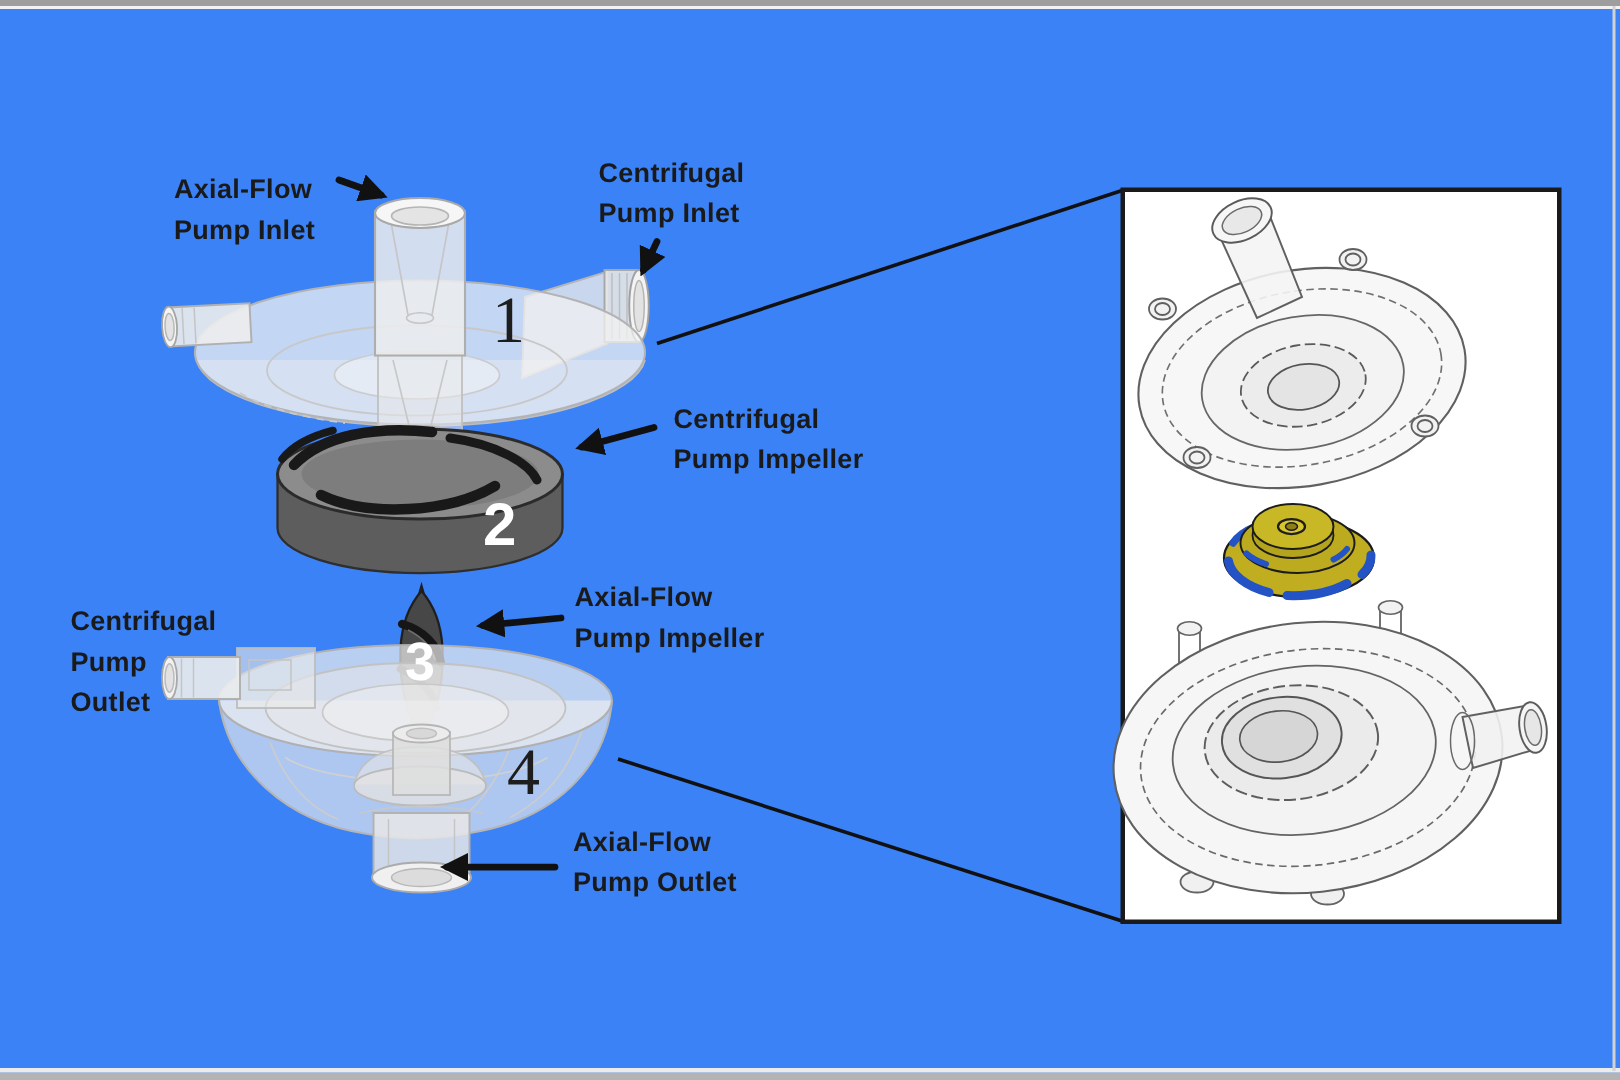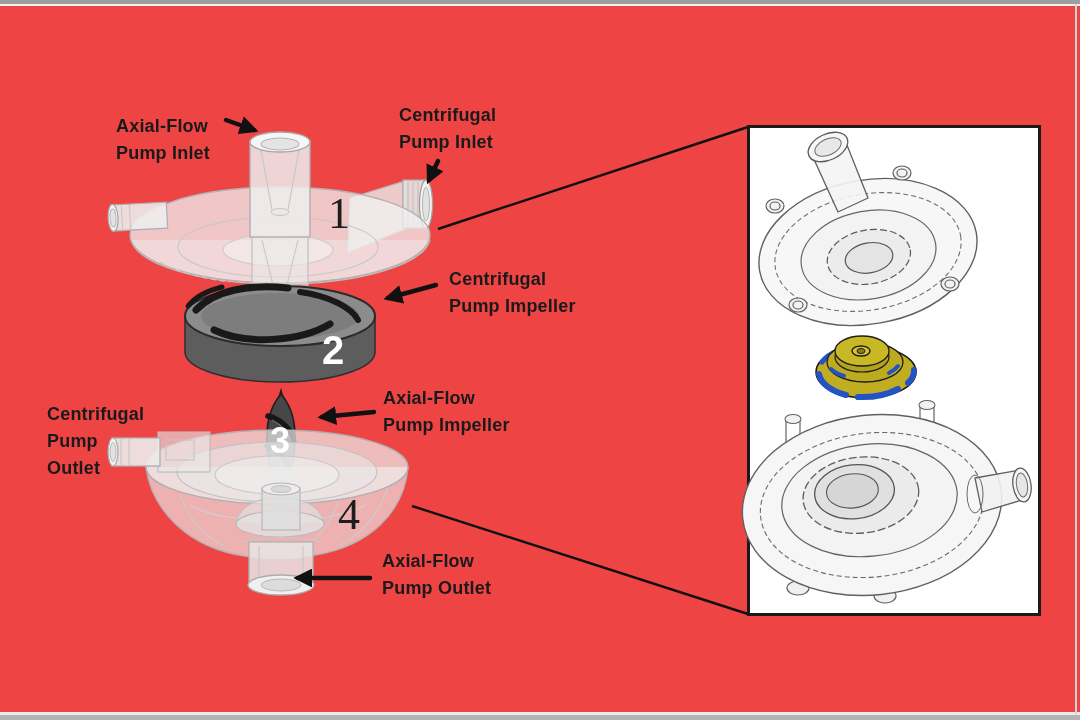--- a/index.html
+++ b/index.html
@@ -1,17 +1,17 @@
 <!DOCTYPE html>
 <html><head>
 <meta charset="utf-8">
 <style>
   html,body{margin:0;padding:0;background:#ffffff;}
   .stage{
-    position:relative;width:1080px;height:720px;background:#ef4444;
+    position:relative;width:1080px;height:720px;background:#3b82f6;
     font-family:"Liberation Sans",sans-serif;overflow:hidden;
   }
   .edge{position:absolute;left:0;width:1080px;}
   .edge.top1{top:0;height:4px;background:#9e9e9e;}
   .edge.top2{top:4px;height:2px;background:#f2f2f2;}
   .edge.bot1{bottom:0;height:5px;background:#b3b3b3;}
   .edge.bot2{bottom:5px;height:3px;background:#ececec;}
   .edge.right{left:auto;right:3px;top:4px;height:710px;width:2px;background:#d2d2d2;}
   svg.art{position:absolute;left:0;top:0;}
   .lbl{

